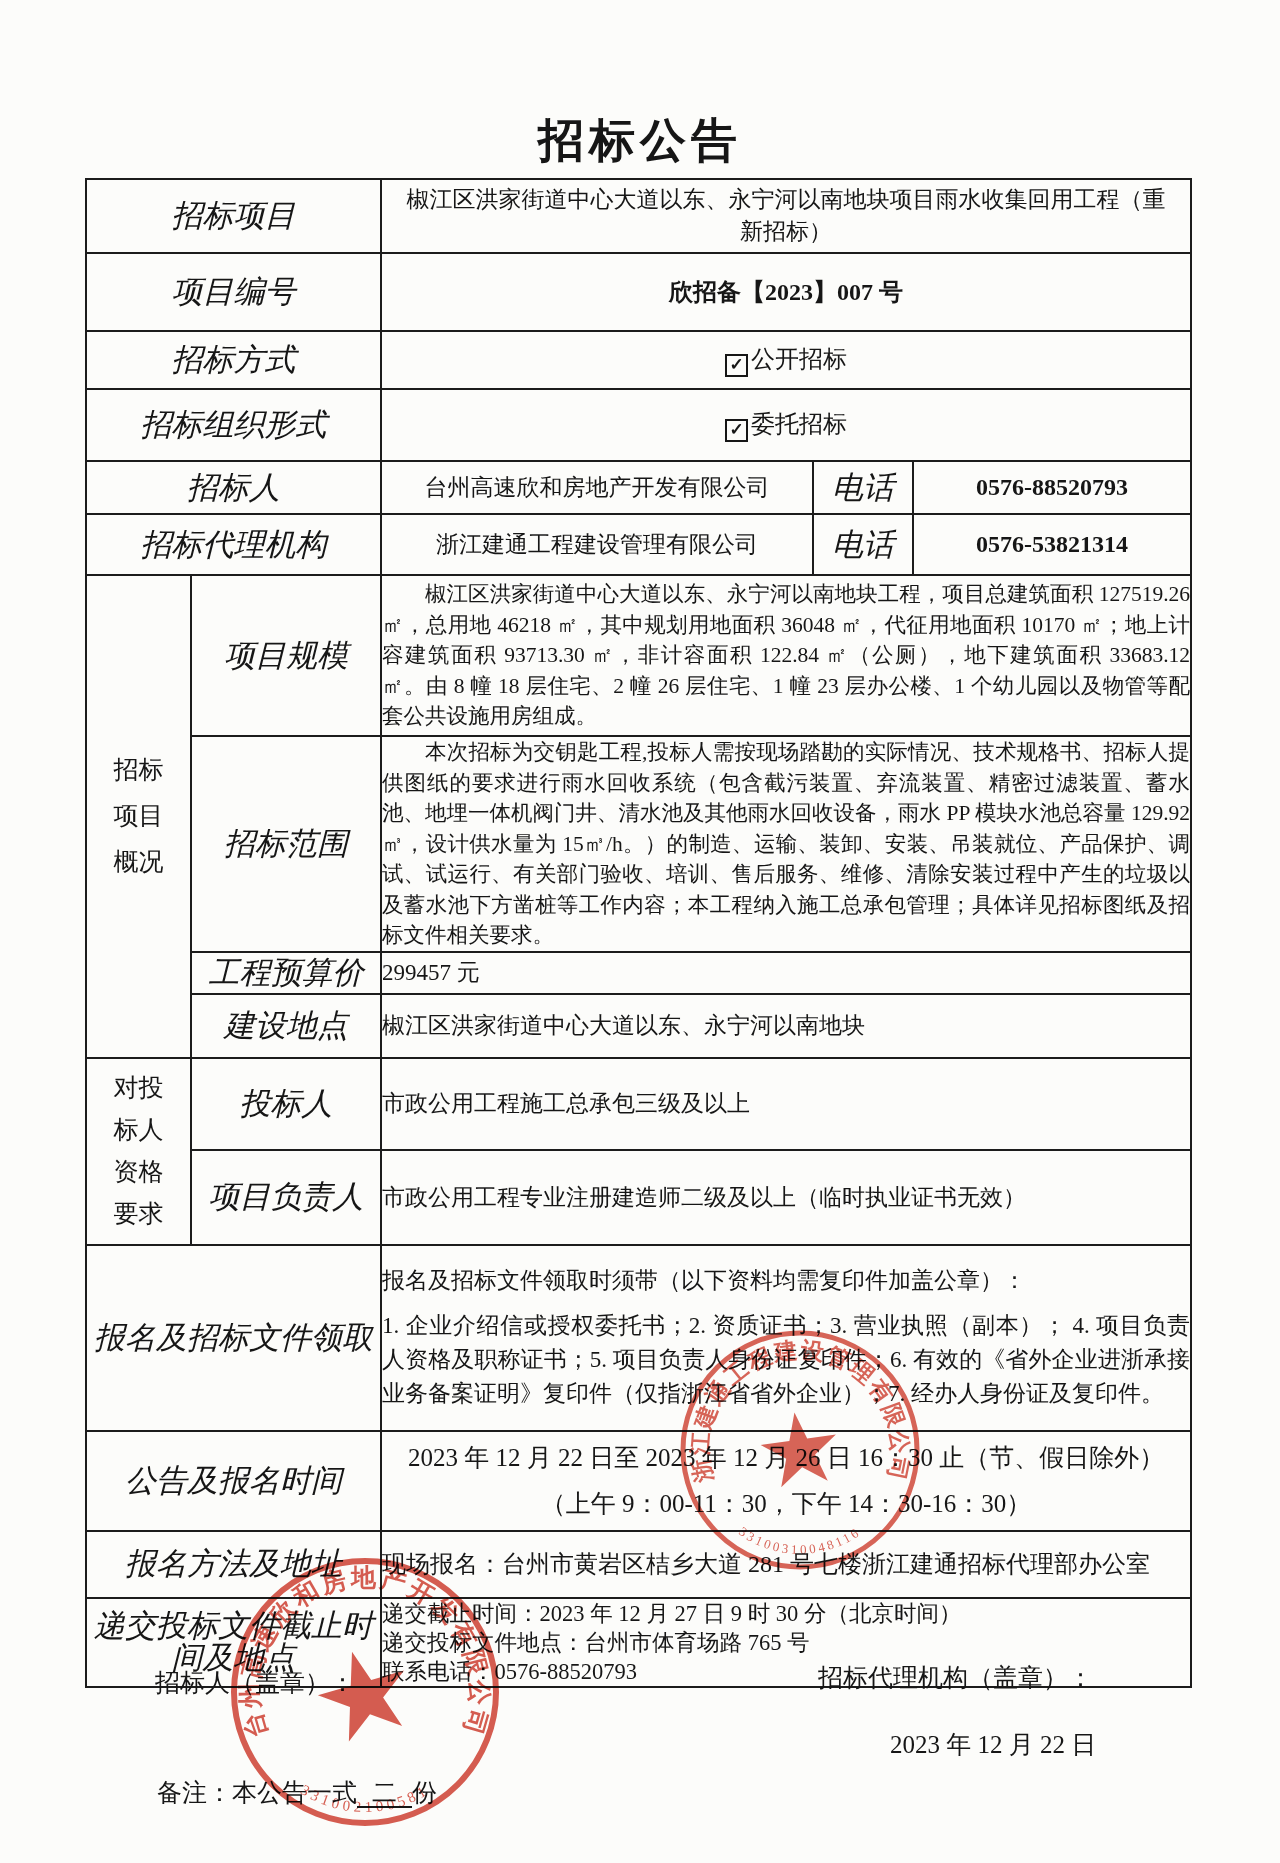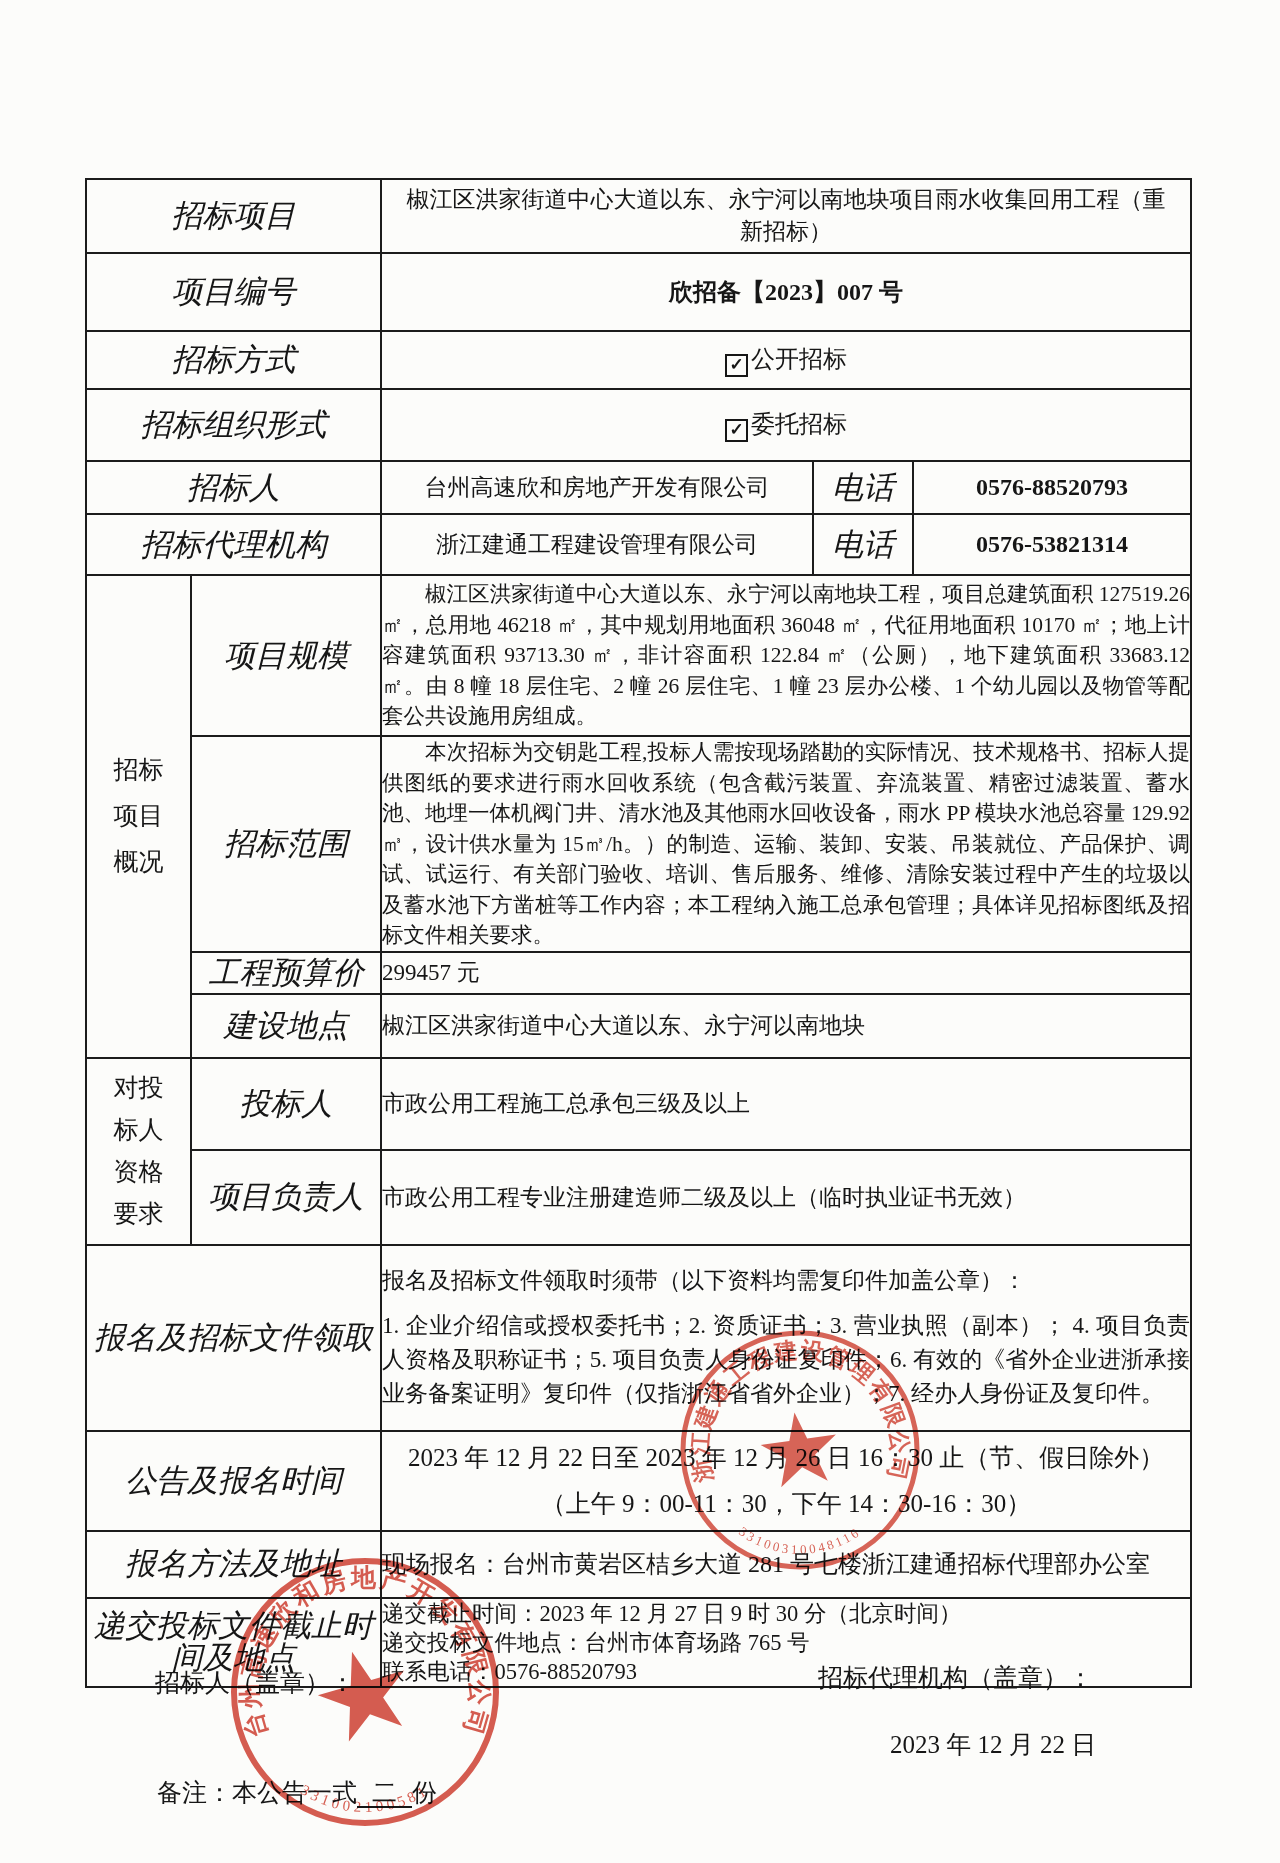--- a/index.html
+++ b/index.html
@@ -44,20 +44,21 @@
   svg.stamps {
     position:absolute; left:0; top:0; mix-blend-mode:multiply;
     pointer-events:none;
   }
 </style>
 </head>
 <body>
 
 <div class="page">
 
+  <div class="doc-title">招标公告</div>
 
   <table class="tender">
     <colgroup>
         <col style="width:105px">
         <col style="width:190px">
         <col style="width:432px">
         <col style="width:100px">
         <col style="width:278px">
       </colgroup>
 

